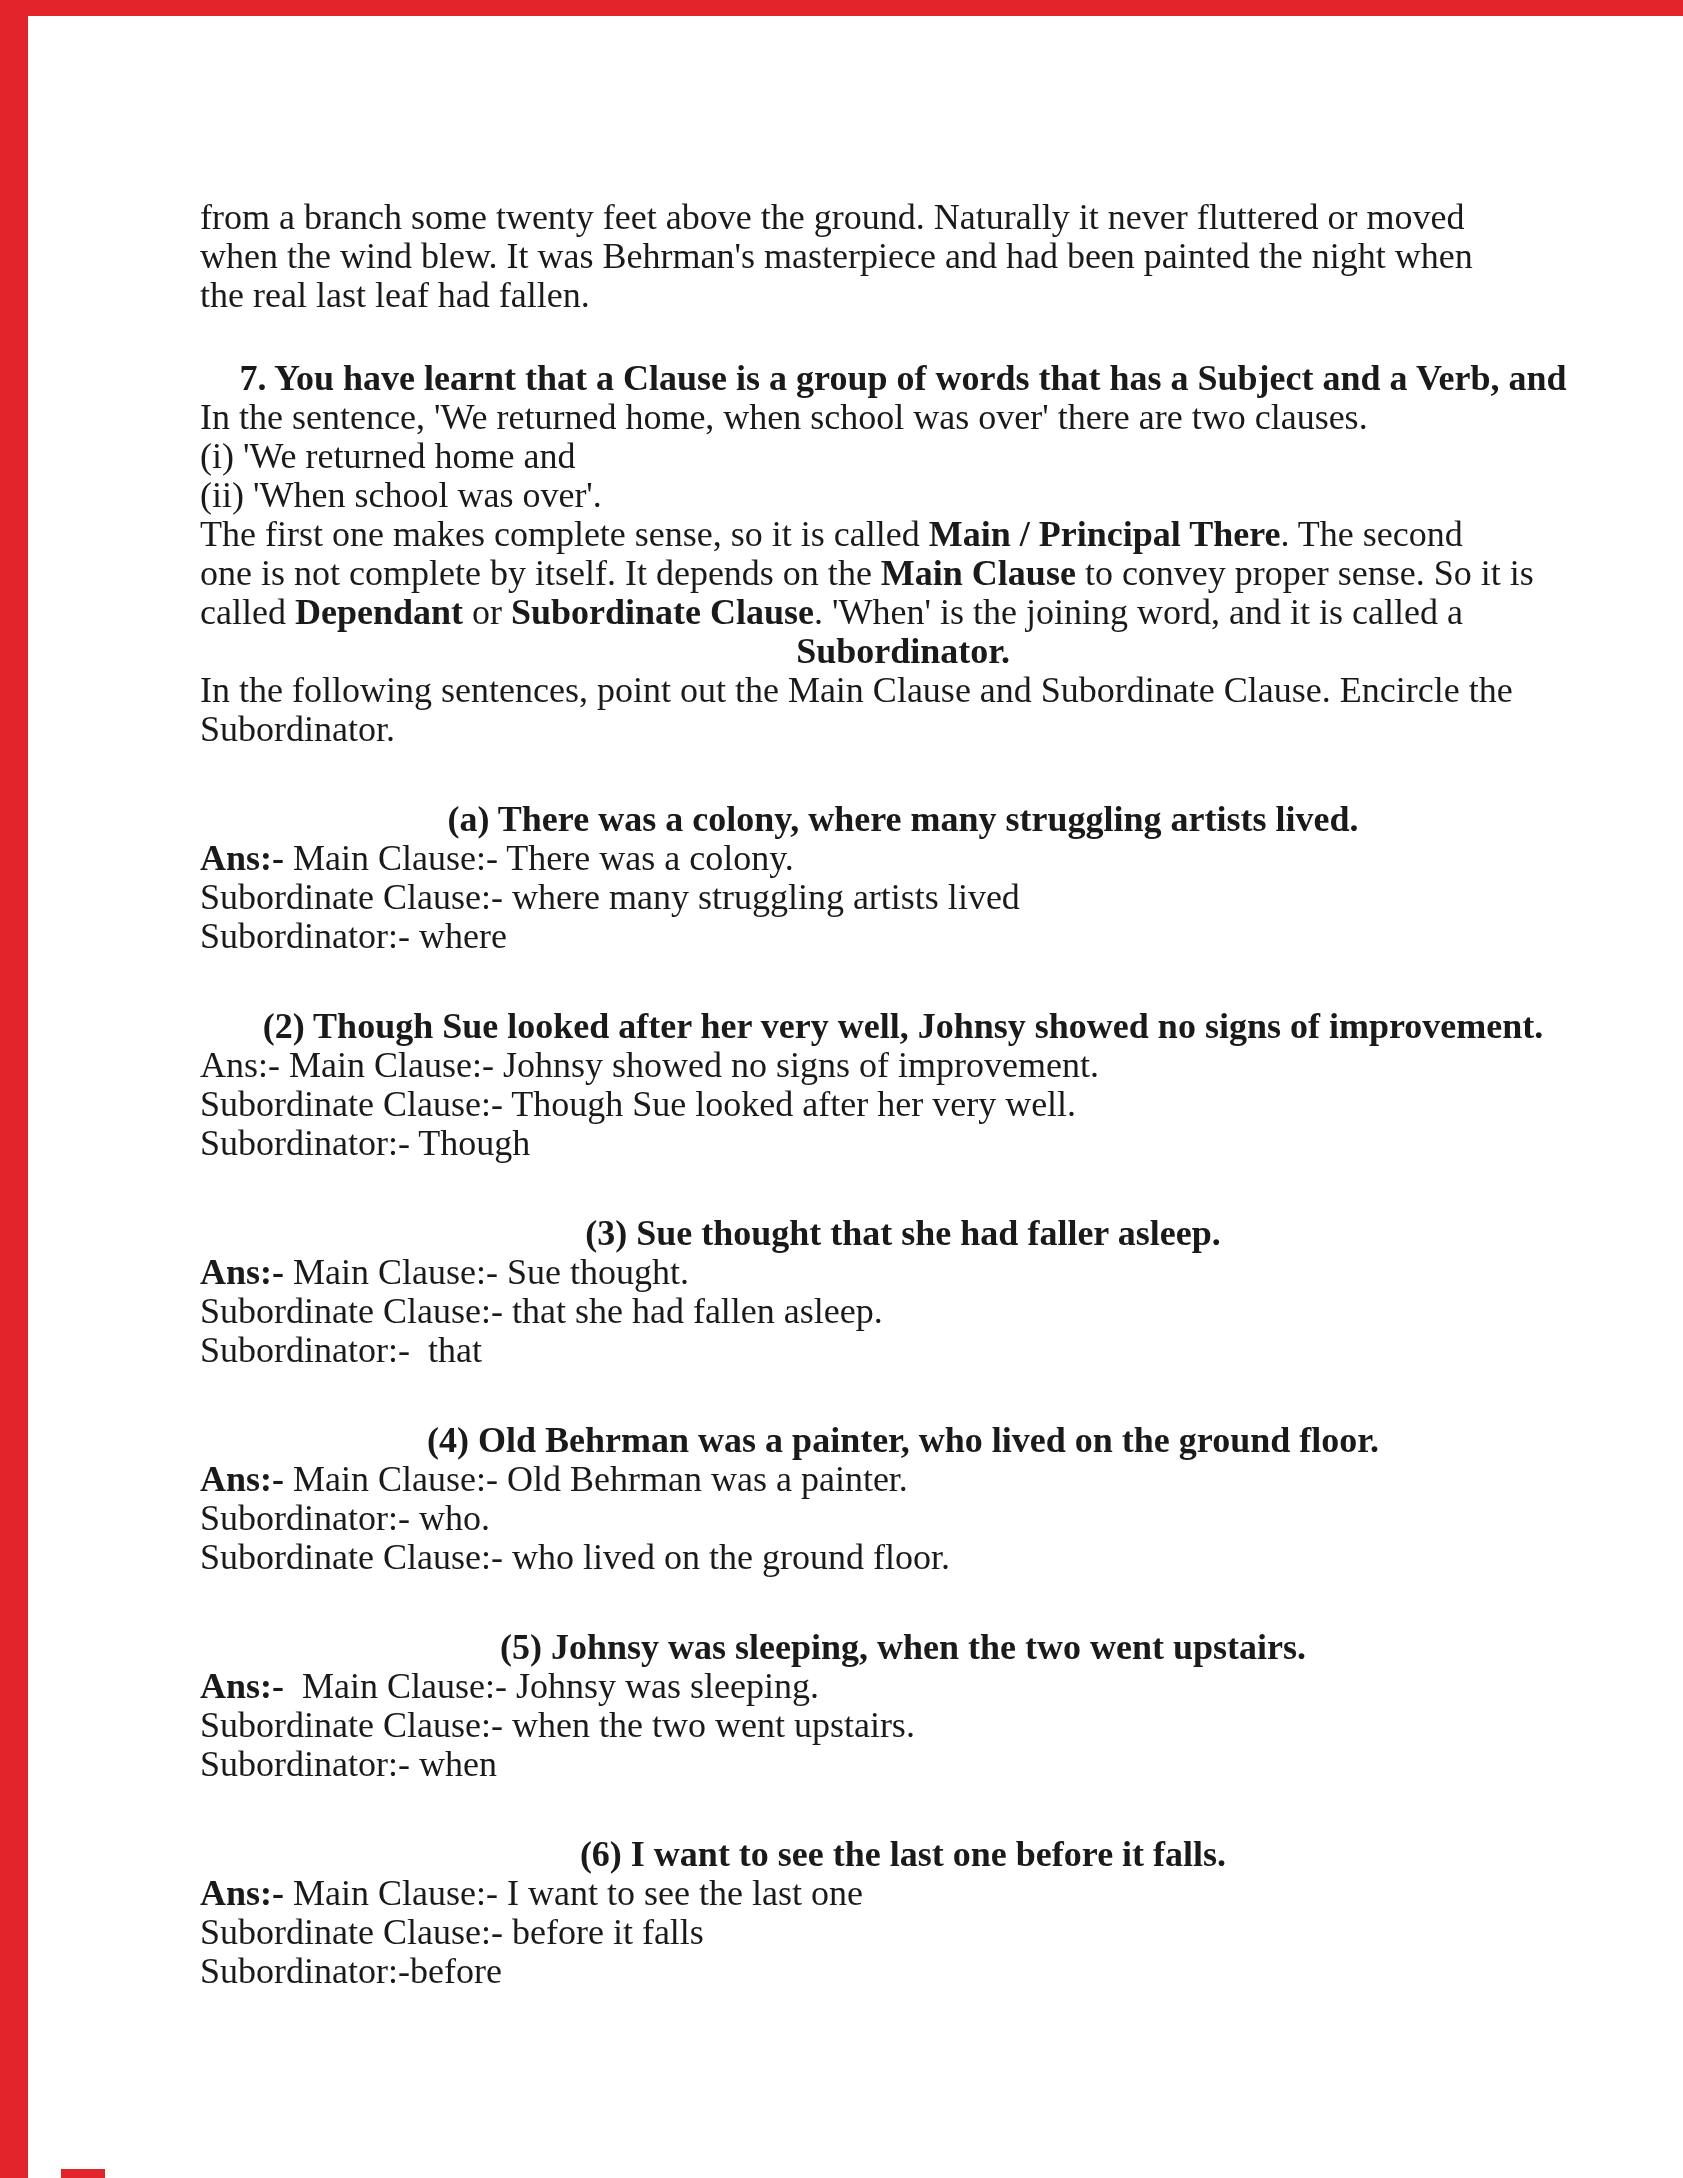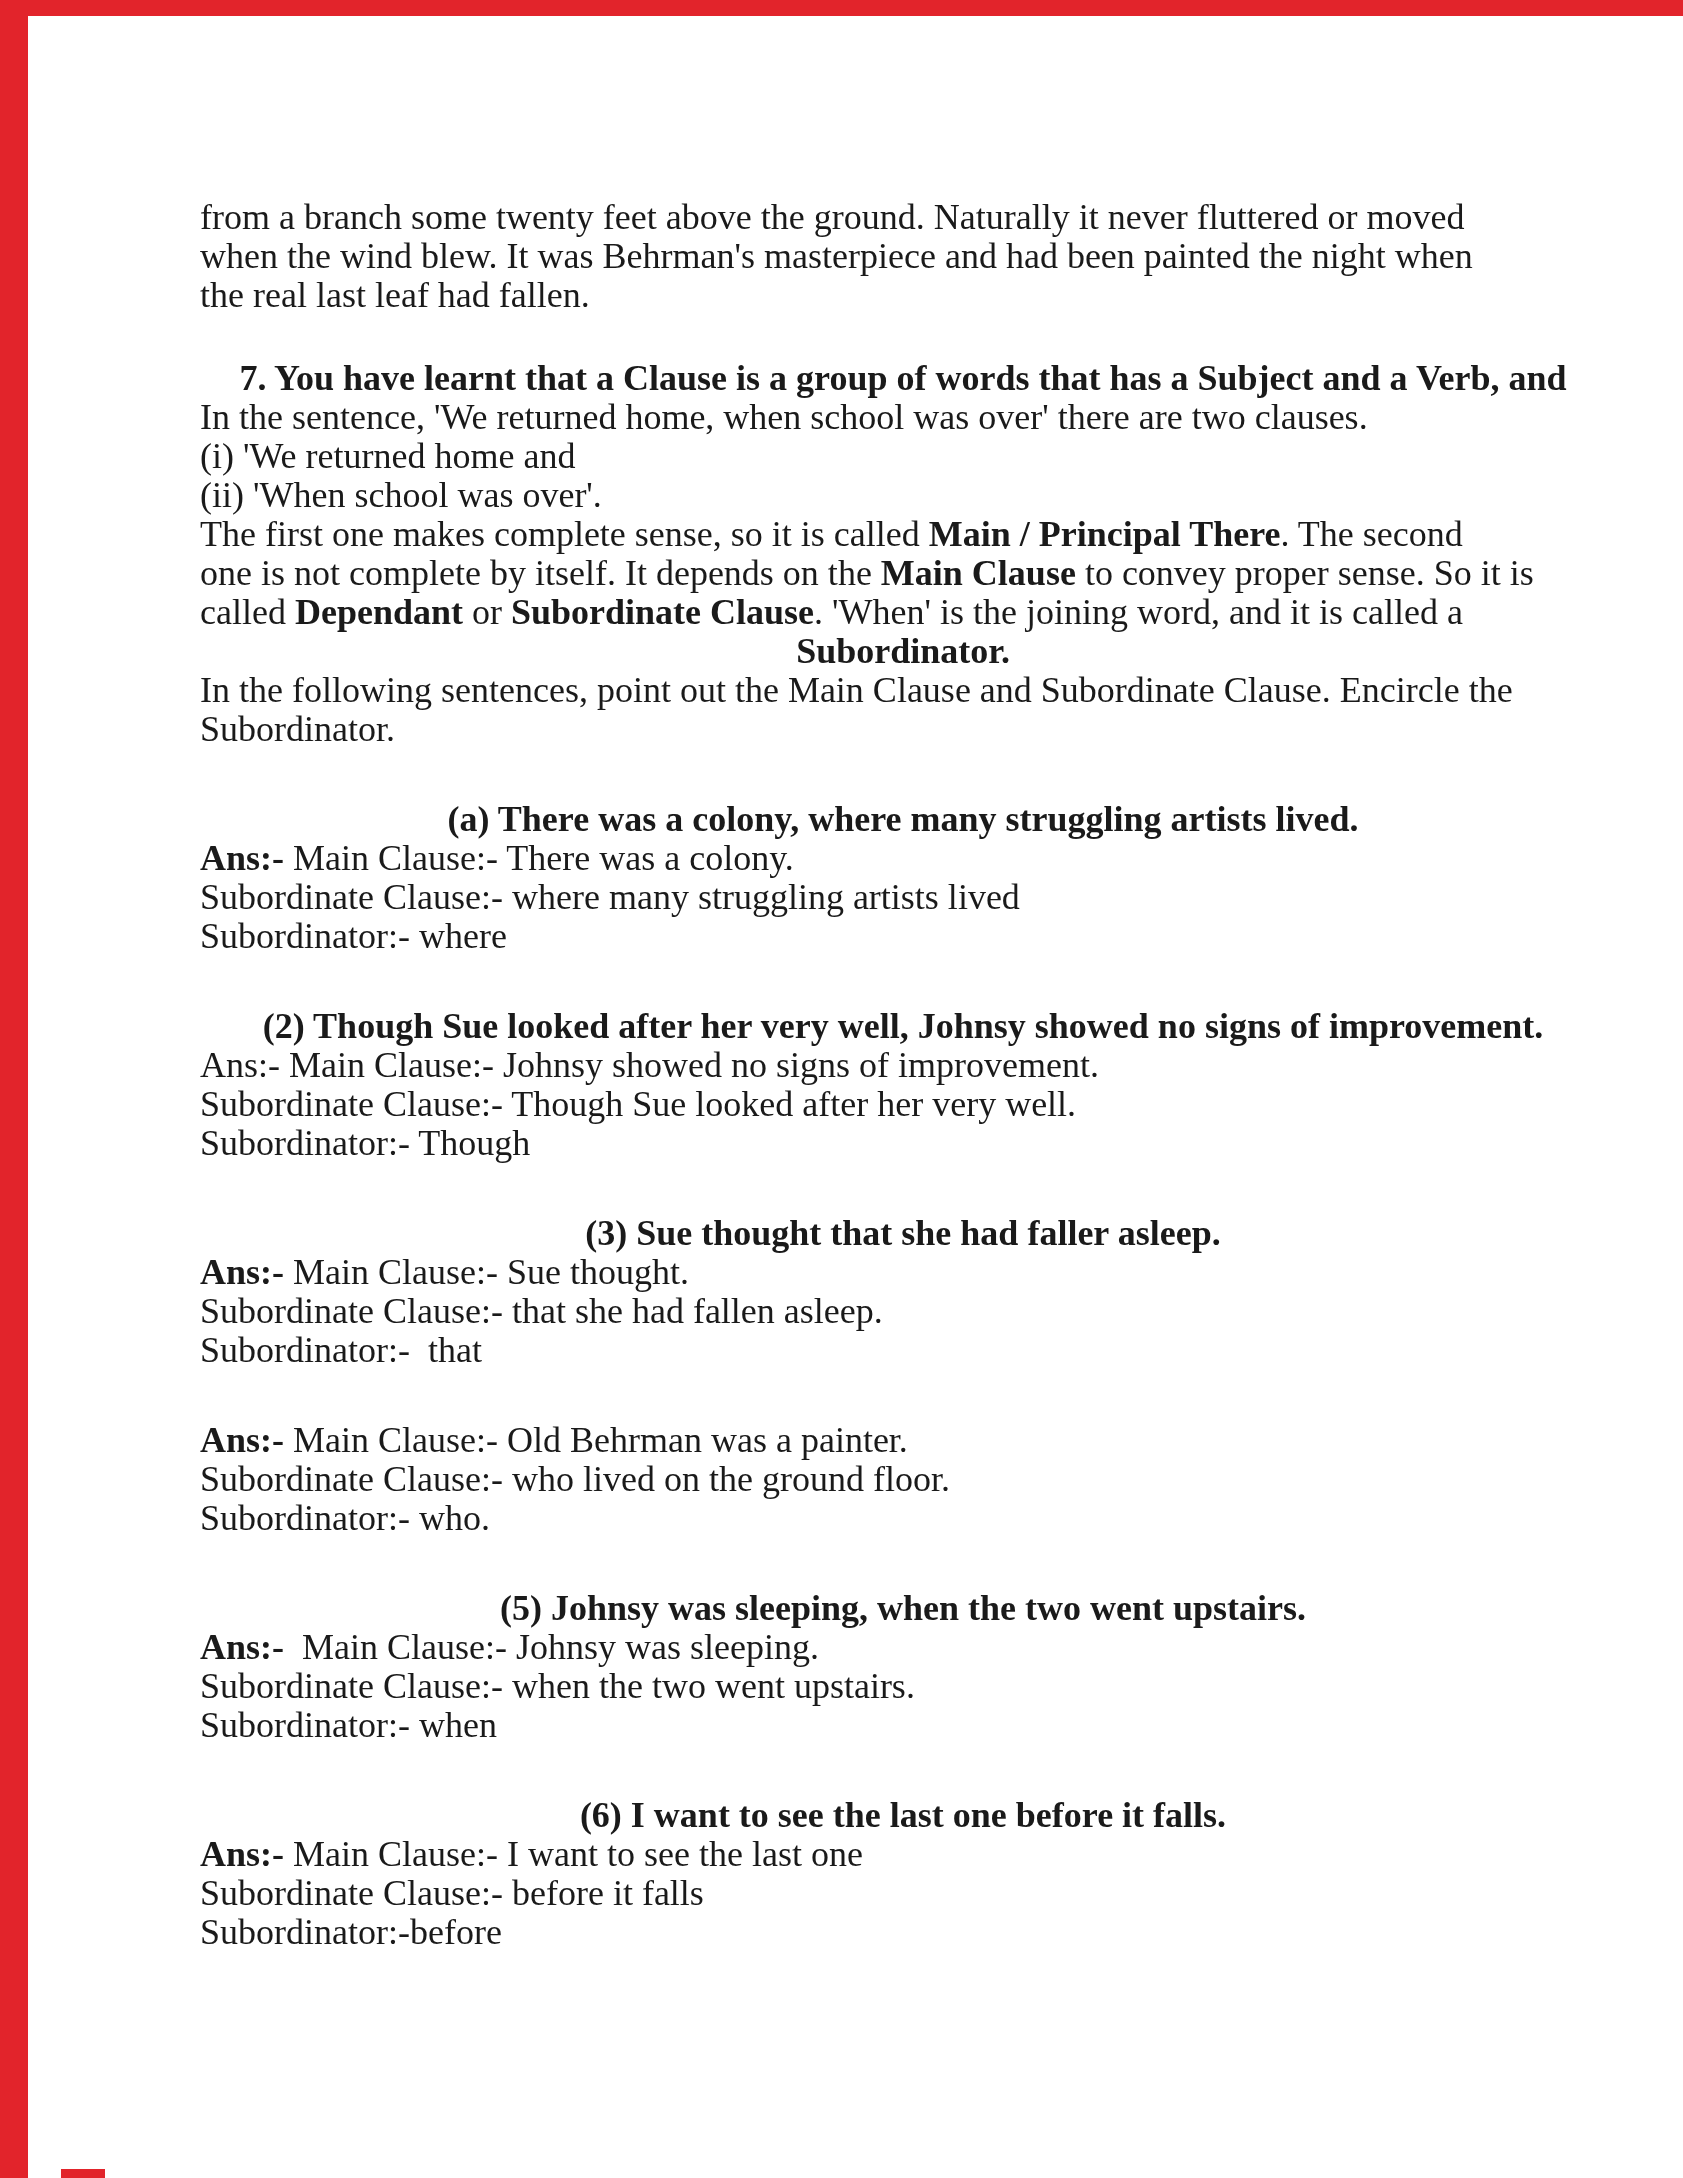--- a/index.html
+++ b/index.html
@@ -91,23 +91,24 @@
   </div>
 
   <div class="qa-block">
     <div class="line b">(3) Sue thought that she had faller asleep.</div>
     <div class="line"><span class="b">Ans:- </span><span class="u">Main Clause:- </span><span>Sue thought.</span></div>
     <div class="line"><span class="u">Subordinate Clause:- </span><span>that she had fallen asleep.</span></div>
     <div class="line"><span class="u">Subordinator:- </span><span> that</span></div>
   </div>
 
   <div class="qa-block">
+    <div class="line b">(4) Old Behrman was a painter, who lived on the ground floor.</div>
     <div class="line"><span class="b">Ans:- </span><span class="u">Main Clause:- </span><span>Old Behrman was a painter.</span></div>
+    <div class="line"><span class="u">Subordinator:- </span><span>who.</span></div>
     <div class="line"><span class="u">Subordinate Clause:- </span><span>who lived on the ground floor.</span></div>
-    <div class="line"><span class="u">Subordinator:- </span><span>who.</span></div>
   </div>
 
   <div class="qa-block">
     <div class="line b">(5) Johnsy was sleeping, when the two went upstairs.</div>
     <div class="line"><span class="b">Ans:-  </span><span class="u">Main Clause:- </span><span>Johnsy was sleeping.</span></div>
     <div class="line"><span class="u">Subordinate Clause:- </span><span>when the two went upstairs.</span></div>
     <div class="line"><span class="u">Subordinator:- </span><span>when</span></div>
   </div>
 
   <div class="qa-block">

